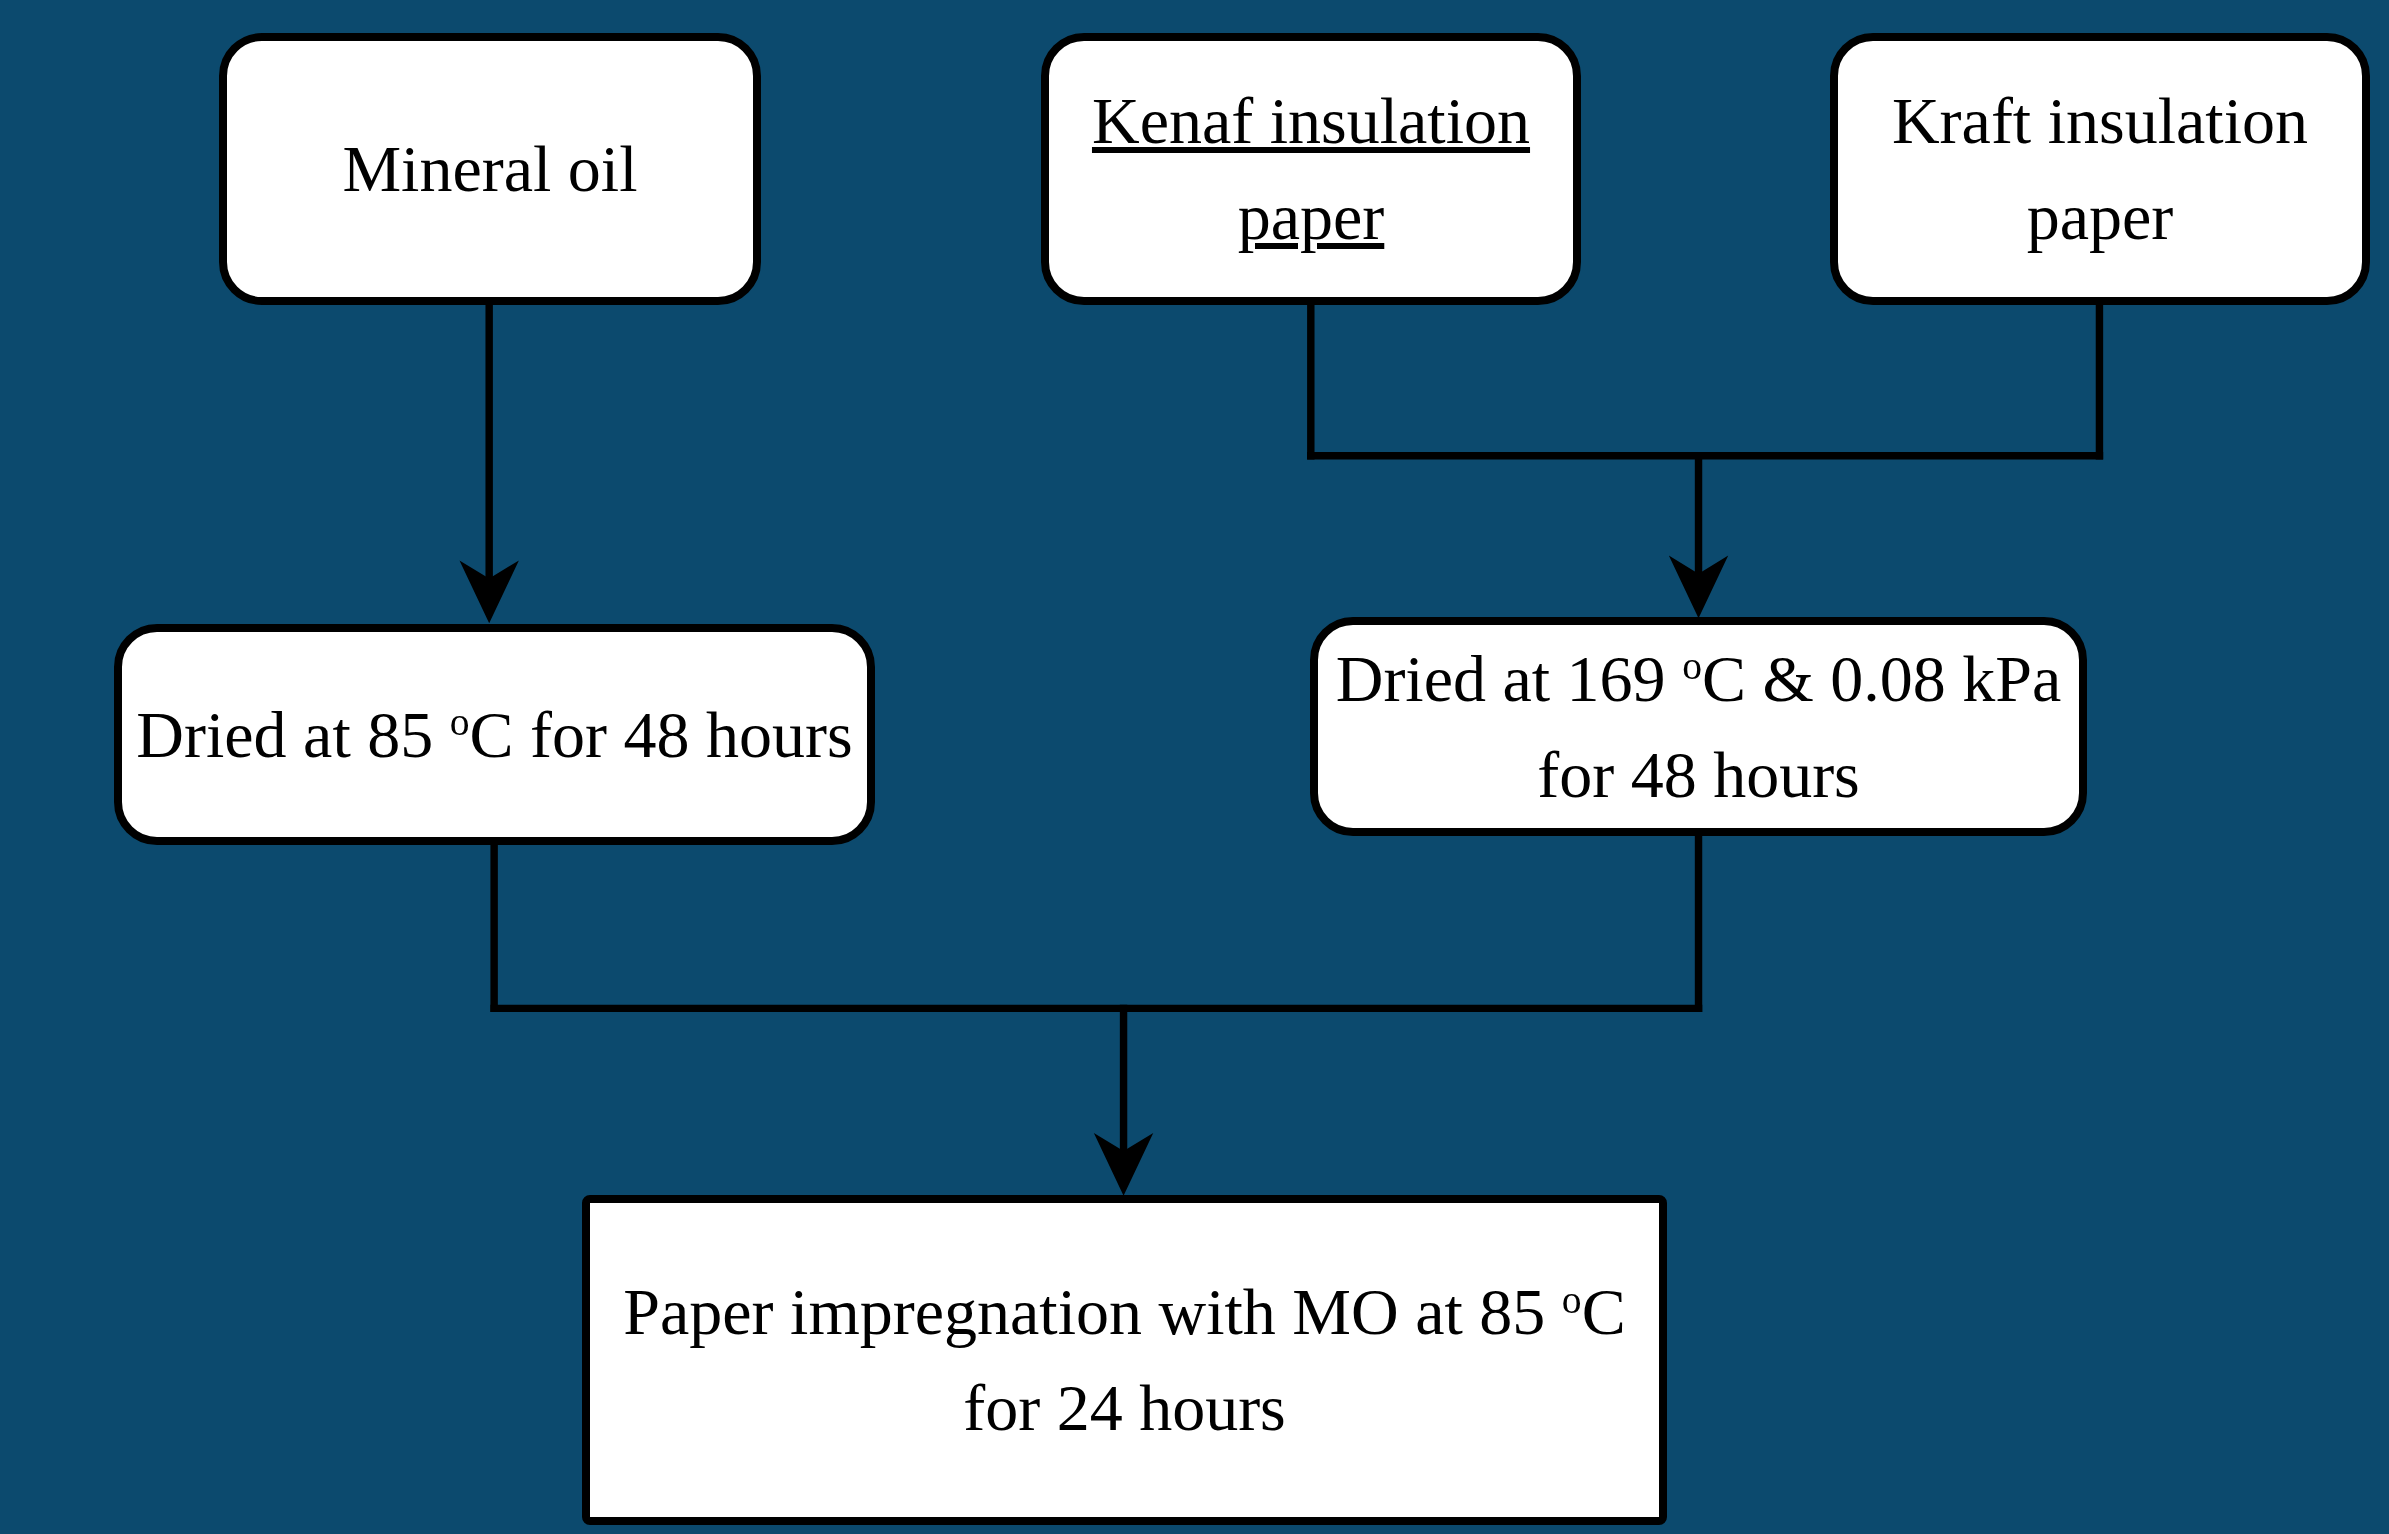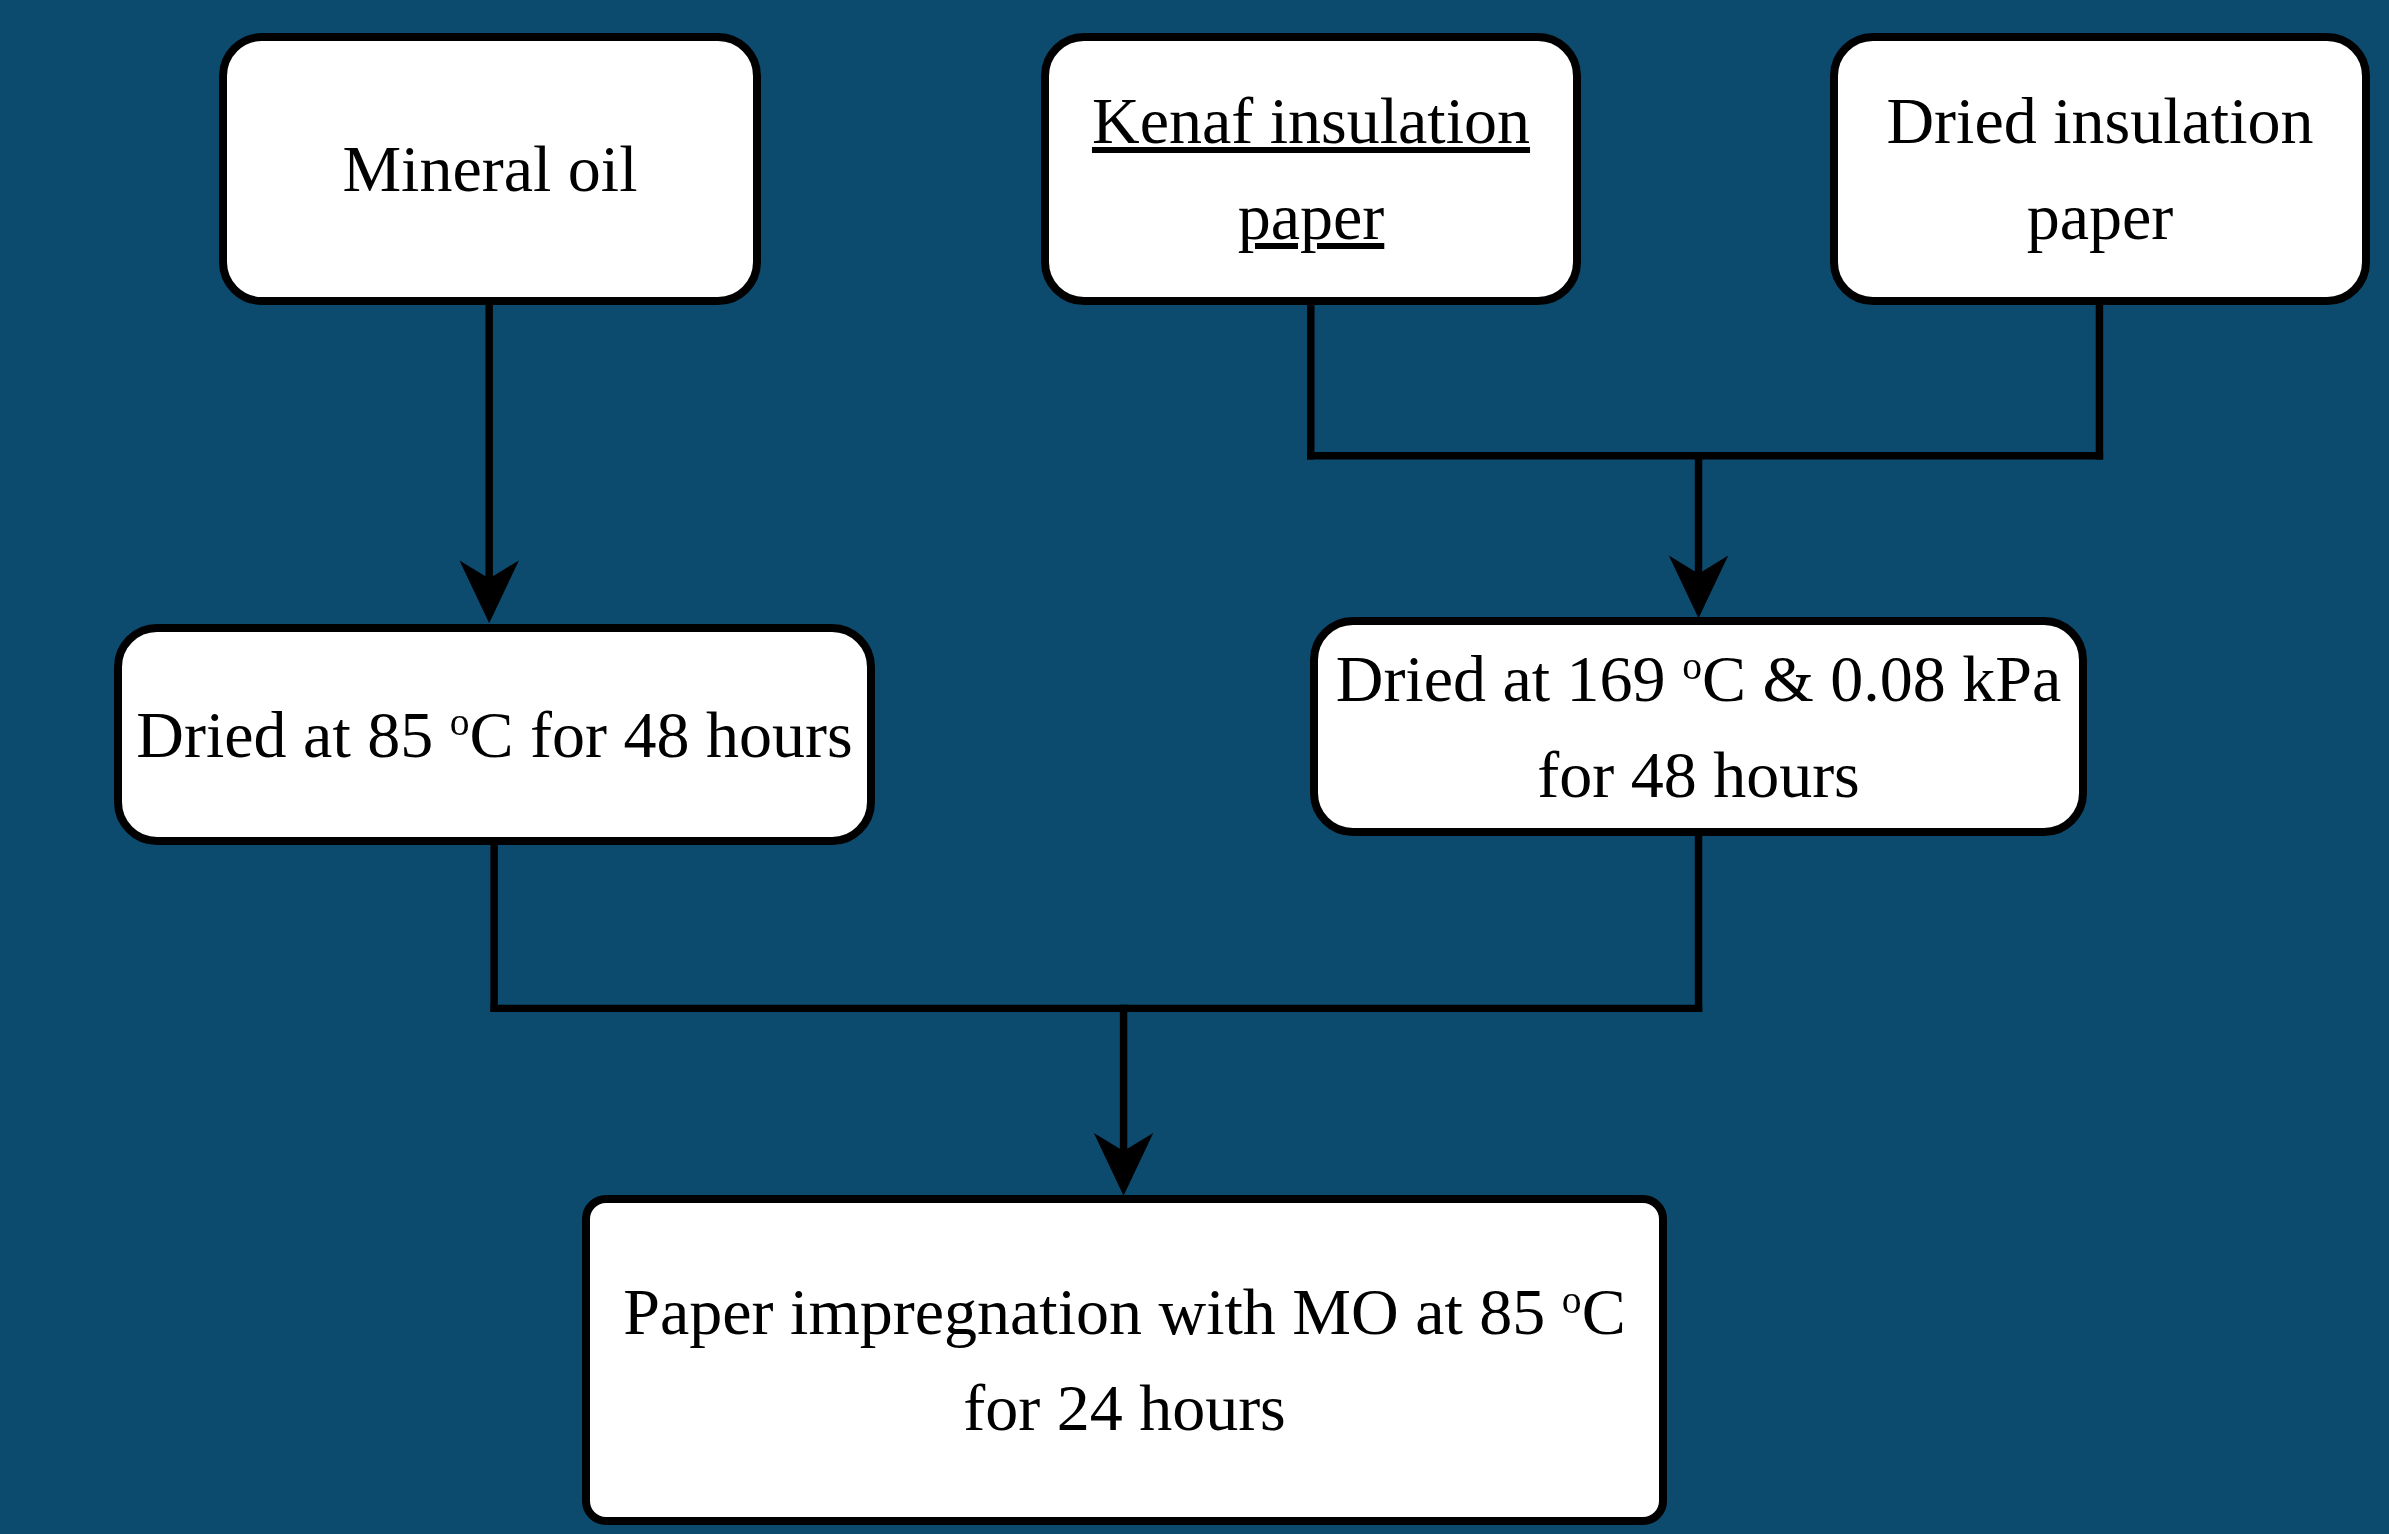--- a/index.html
+++ b/index.html
@@ -54,21 +54,21 @@
     vertical-align: baseline;
     position: relative;
     top: -0.55em;
   }
   
   .node-mineral-oil  { left: 219px;  top: 33px;   width: 542px;  height: 272px; }
   .node-kenaf        { left: 1041px; top: 33px;   width: 540px;  height: 272px; text-decoration: underline; }
   .node-kraft        { left: 1830px; top: 33px;   width: 540px;  height: 272px; }
   .node-dried-oil    { left: 114px;  top: 624px;  width: 761px;  height: 221px; }
   .node-dried-paper  { left: 1310px; top: 617px;  width: 777px;  height: 219px; }
-  .node-impregnation { left: 582px;  top: 1195px; width: 1085px; height: 330px; border-radius: 24px; }
+  .node-impregnation { left: 582px;  top: 1195px; width: 1085px; height: 330px; border-radius: 8px; }
 </style>
 </head>
 <body>
 
 <div class="canvas">
 
   <svg class="edge-layer" viewBox="0 0 2896 1860" aria-hidden="true">
 
     <g>
       <line x1="593" y1="370" x2="593" y2="703"></line>
@@ -94,21 +94,21 @@
 
   <div class="node node-mineral-oil">
     <span class="node-label"><span>Mineral oil</span></span>
   </div>
 
   <div class="node node-kenaf">
     <span class="node-label"><span>Kenaf insulation</span><br><span>paper</span></span>
   </div>
 
   <div class="node node-kraft">
-    <span class="node-label"><span>Dried insulation</span><br><span>paper</span></span>
+    <span class="node-label"><span>Kraft insulation</span><br><span>paper</span></span>
   </div>
 
   <div class="node node-dried-oil">
     <span class="node-label"><span>Dried at 85 </span><span class="sup">o</span><span>C for 48 hours</span></span>
   </div>
 
   <div class="node node-dried-paper">
     <span class="node-label"><span>Dried at 169 </span><span class="sup">o</span><span>C &amp; 0.08 kPa</span><br><span>for 48 hours</span></span>
   </div>
 

